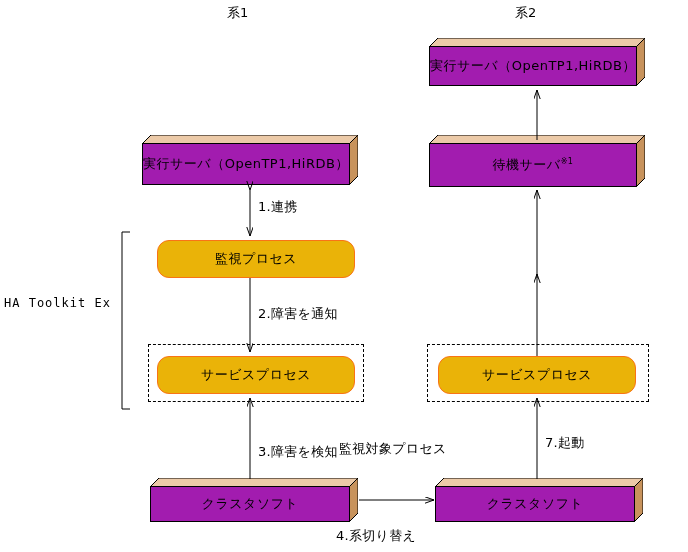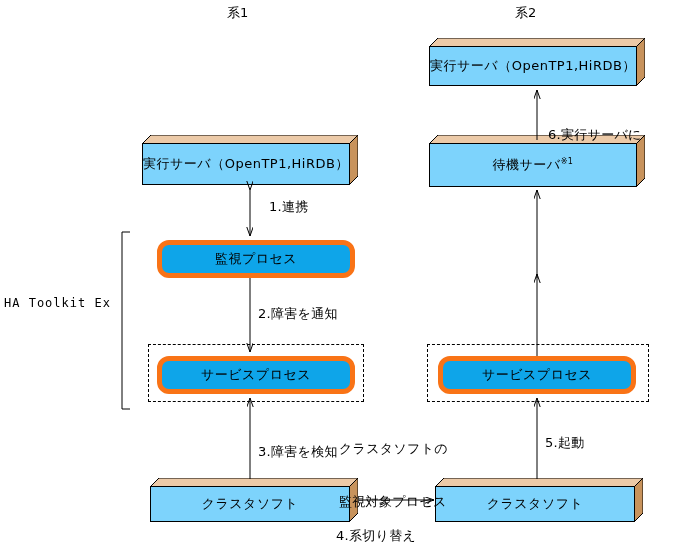--- a/index.html
+++ b/index.html
@@ -8,37 +8,37 @@
     font-family:"DejaVu Sans","Liberation Sans",sans-serif;
     color:#000;
   }
   .stage{position:absolute;left:0;top:0;width:688px;height:552px;}
   svg.layer{position:absolute;left:0;top:0;width:688px;height:552px;pointer-events:none;}
 
   
   .box3d{position:absolute;}
   .box3d .face{
     position:absolute;left:0;top:8px;right:8px;bottom:0;
-    background:#7dd3fc;border:1px solid #000;
+    background:#a21caf;border:1px solid #000;
     display:flex;align-items:center;justify-content:center;
     text-align:center;line-height:1.15;
     box-sizing:border-box;
   }
   .box3d .topf{
     position:absolute;left:0;top:0;width:100%;height:9px;
   }
   .box3d .sidef{
     position:absolute;right:0;top:0;width:9px;height:100%;
   }
   .box3d .lbl{font-size:13px;letter-spacing:.5px;white-space:nowrap;}
   .box3d .lbl sup{font-size:8px;vertical-align:super;}
 
   
   .rbox{
-    position:absolute;background:#0ea5e9;border:5px solid #f97316;
+    position:absolute;background:#eab308;border:1px solid #f97316;
     border-radius:12px;
     display:flex;align-items:center;justify-content:center;
     font-size:13px;letter-spacing:.5px;white-space:nowrap;
     box-sizing:border-box;
   }
   .rbox sup{font-size:8px;vertical-align:super;}
 
   
   .dashed{
     position:absolute;border:1.5px dashed #000;background:transparent;
@@ -154,31 +154,29 @@
 
     <line x1="537" y1="356" x2="537" y2="274" stroke="#000" stroke-width="1" marker-end="url(#ah)"></line>
 
     <line x1="537" y1="278" x2="537" y2="190" stroke="#000" stroke-width="1" marker-end="url(#ah)"></line>
 
     <line x1="537" y1="140" x2="537" y2="90" stroke="#000" stroke-width="1" marker-end="url(#ah)"></line>
 
     <path d="M130,232 L122,232 L122,409 L130,409" fill="none" stroke="#000" stroke-width="1"></path>
   </svg>
 
-  <div class="txt" style="left:269px;top:198px;">1.連携</div>
+  <div class="txt" style="left:258px;top:198px;">1.連携</div>
   <div class="txt" style="left:258px;top:305px;text-align:right;">2.障害を通知</div>
   <div class="txt" style="left:258px;top:443px;">3.障害を検知</div>
   <div class="txt" style="left:336px;top:527px;">4.系切り替え</div>
-  <div class="txt" style="left:545px;top:434px;">5.起動</div>
+  <div class="txt" style="left:545px;top:434px;">7.起動</div>
   <div class="txt" style="left:548px;top:91px;">
-    <div>6.実行サーバに</div>
   </div>
 
   <div class="txt" style="left:548px;top:282px;">
   </div>
   <div class="txt" style="left:339px;top:405px;">
-    <div>クラスタソフトの</div>
     <div>監視対象プロセス</div>
   </div>
 
   <div class="txt mono" style="left:4px;top:295px;">HA Toolkit Ex</div>
 
 </div>
 
 </body></html>

